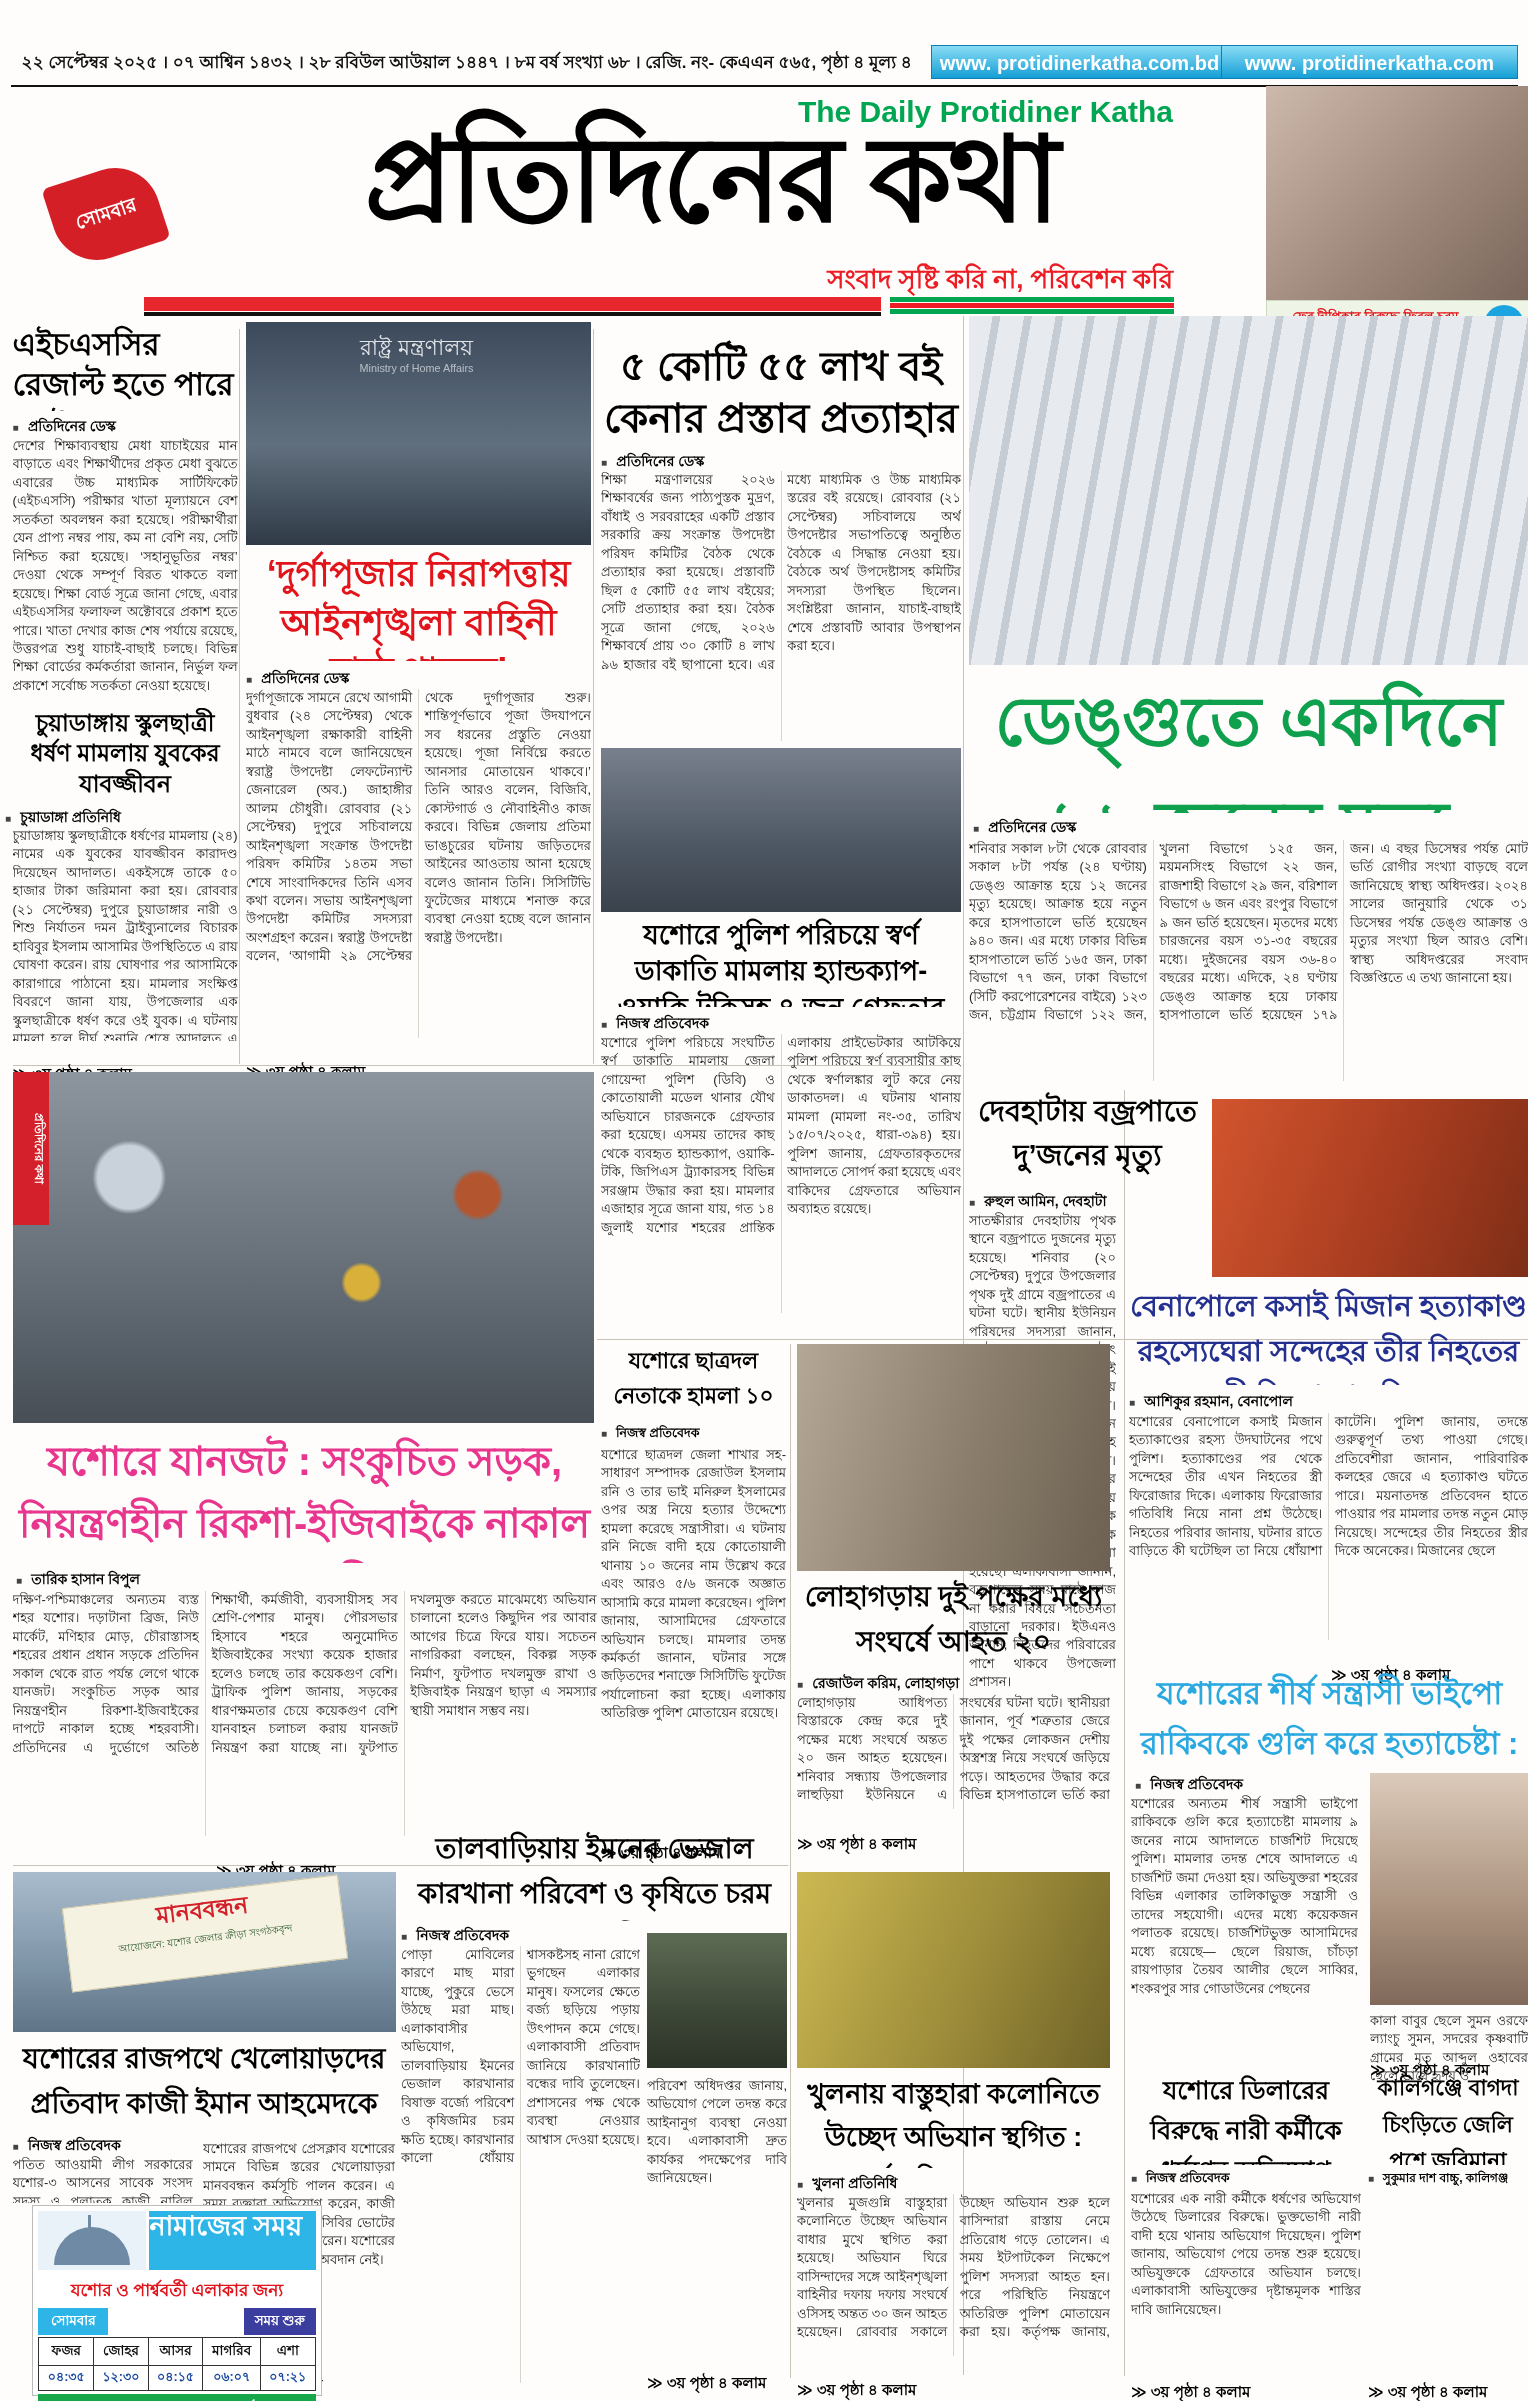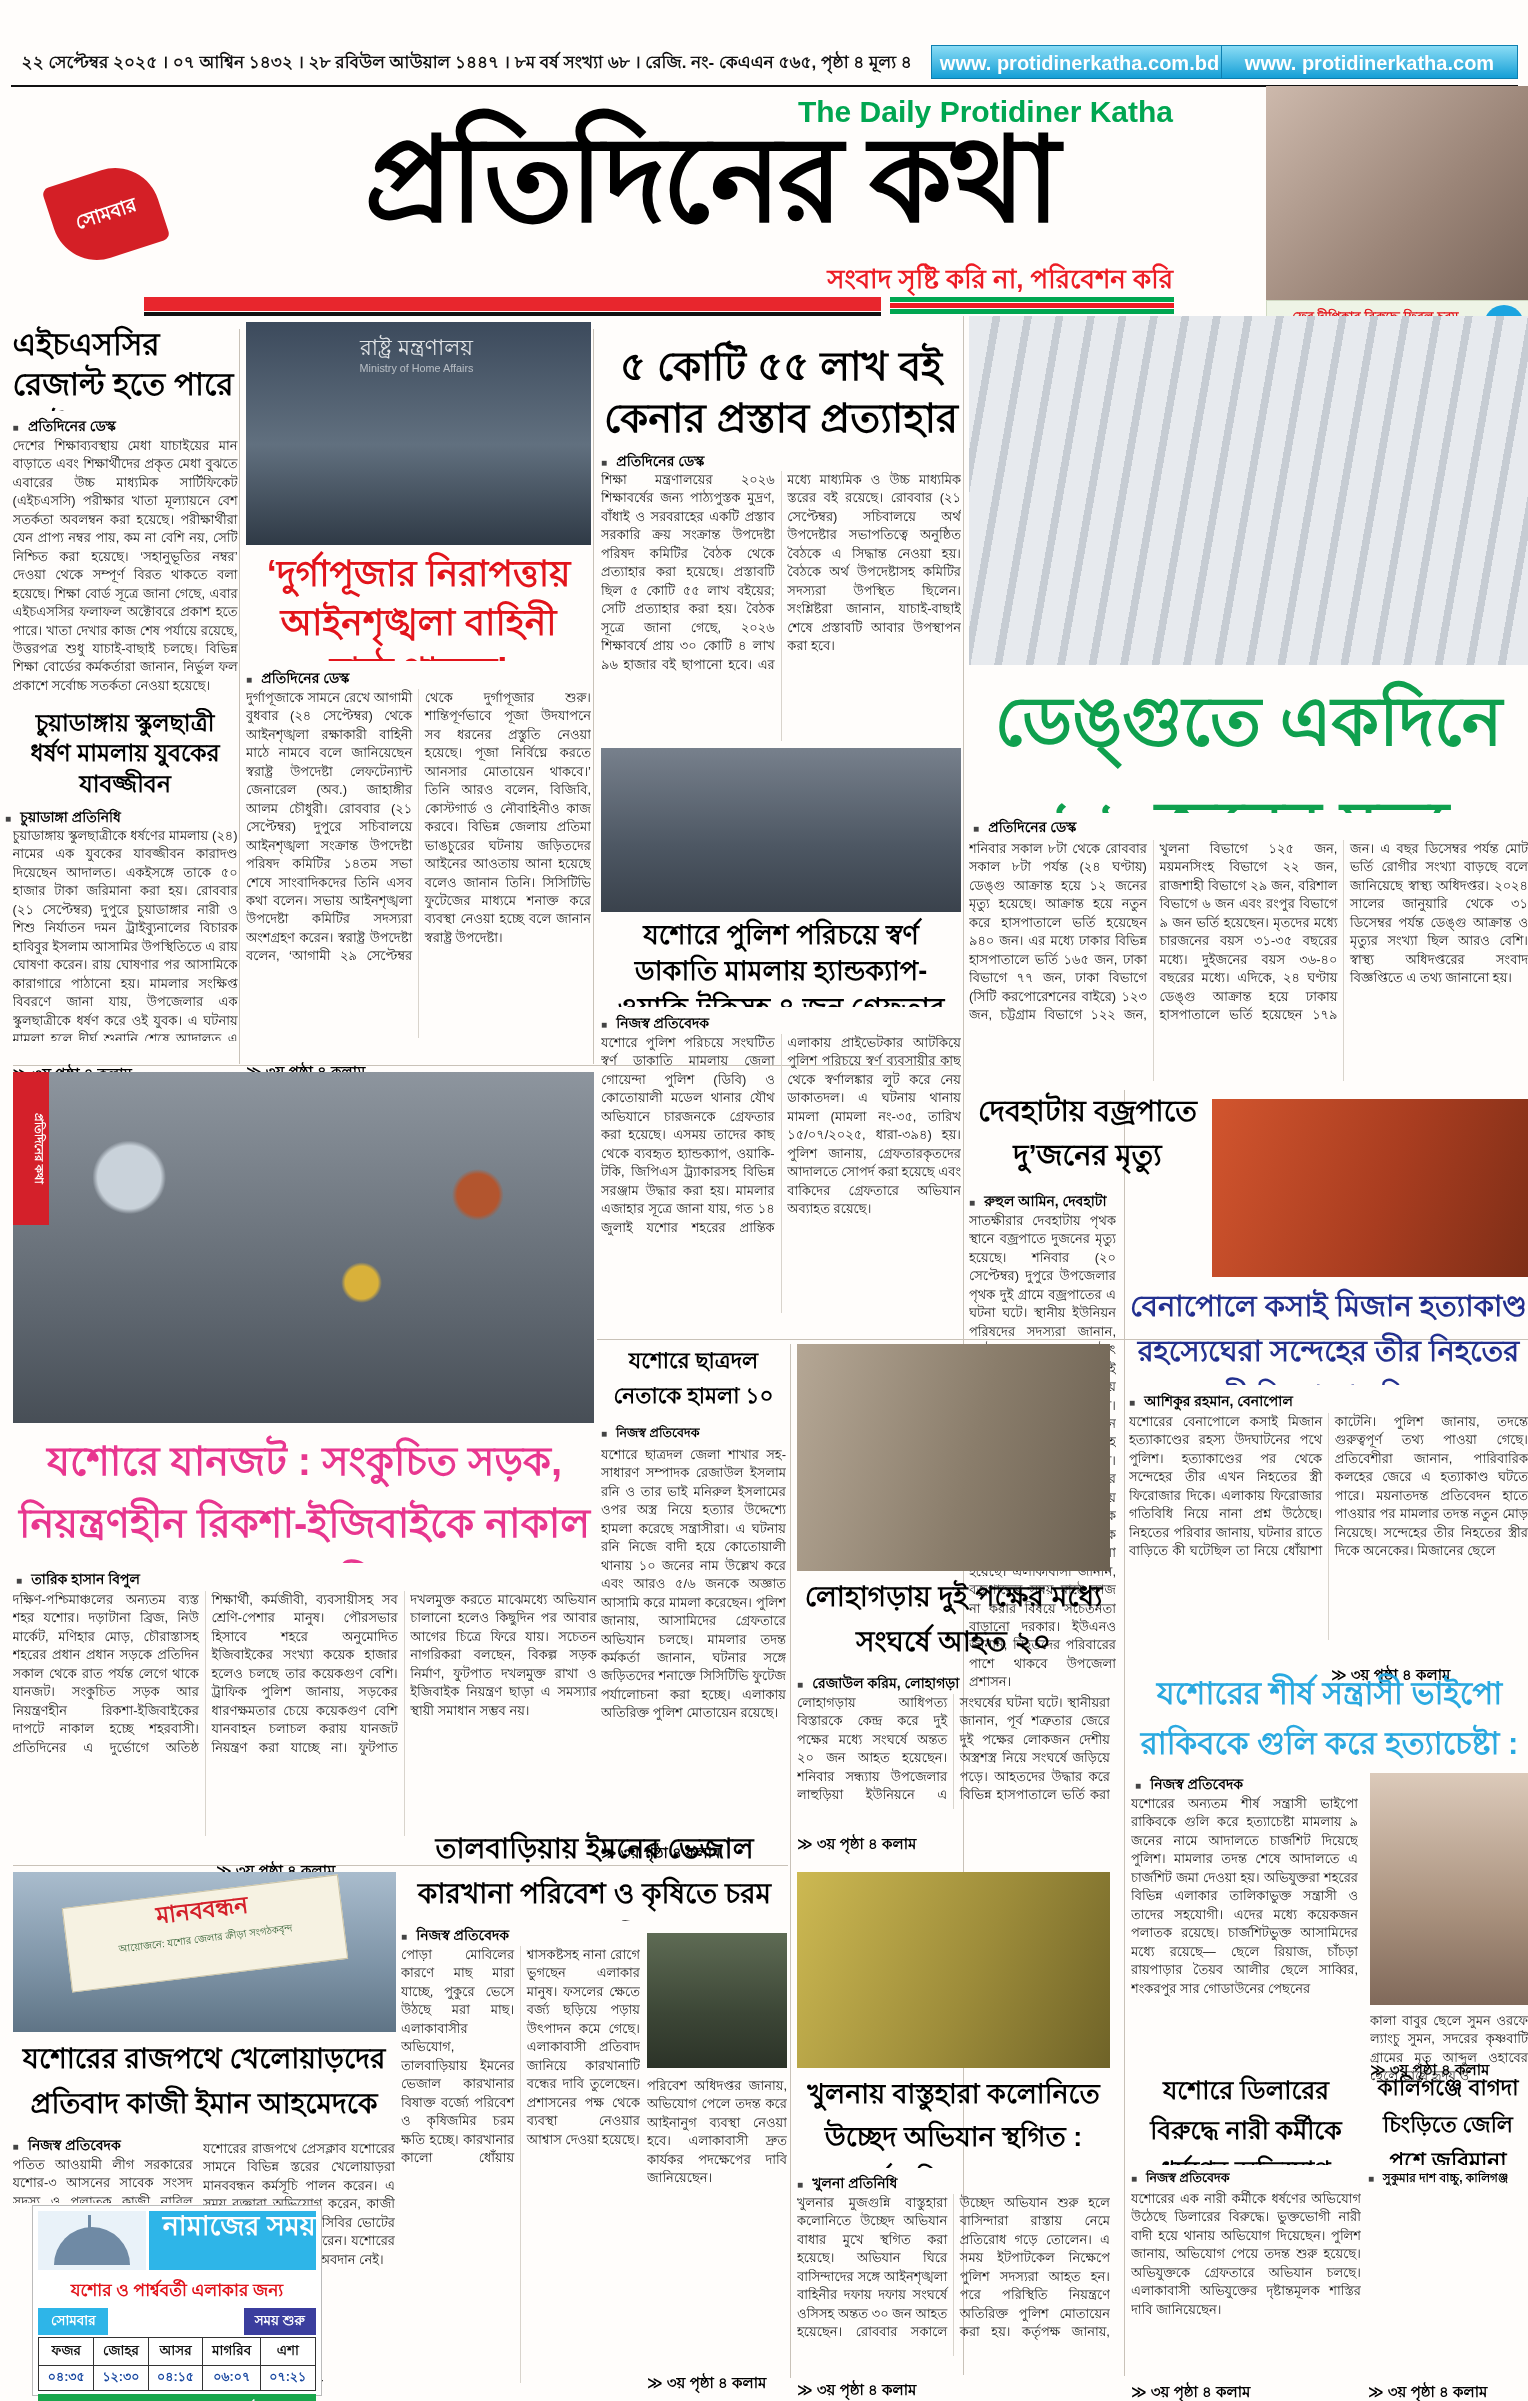--- a/index.html
+++ b/index.html
@@ -170,21 +170,21 @@
   <div class="abs bodytext" style="left:12.6px;top:2156px;width:180px;height:47px;">পতিত আওয়ামী লীগ সরকারের যশোর-৩ আসনের সাবেক সংসদ সদস্য ও পলাতক কাজী নাবিল আহমেদের ভাই কাজী ইমান আহমেদের অপসারণ দাবি করেছেন খেলোয়াড়রা।</div>
   <div class="abs bodytext" style="left:203px;top:2140px;width:192px;height:210px;">যশোরের রাজপথে প্রেসক্লাব যশোরের সামনে বিভিন্ন স্তরের খেলোয়াড়রা মানববন্ধন কর্মসূচি পালন করেন। এ সময় বক্তারা অভিযোগ করেন, কাজী ইনাম ক্রীড়া সংস্থা ও বিসিবির ভোটের ক্ষেত্রে প্রভাব ব্যবহার করেন। যশোরের ক্রীড়াঙ্গনে তার কোনো অবদান নেই।</div>
   <div class="abs jump" style="left:203px;top:2352px;width:192px;">≫ ৩য় পৃষ্ঠা ৪ কলাম</div>
 
   <div class="abs" style="left:32px;top:2205px;width:290px;height:191px;border:1.8px solid #bbb;background:#fff;padding:5.4px;">
     <div style="position:relative;height:63px;">
       <div style="position:absolute;left:0;top:0;width:108px;height:59px;background:#e9f2f9;">
         <div style="position:absolute;left:16px;top:16px;width:76px;height:38px;background:#6f8aa5;border-radius:45px 45px 0 0;"></div>
         <div style="position:absolute;left:50px;top:3.6px;width:2.7px;height:14.4px;background:#6f8aa5;"></div>
       </div>
-      <div style="position:absolute;left:111px;top:0;right:0;height:59px;background:#2eb5e8;color:#fff;font-weight:bold;font-size:27px;text-align:right;line-height:30px;">নামাজের সময়</div>
+      <div style="position:absolute;left:111px;top:0;right:0;height:59px;background:#2eb5e8;color:#fff;font-weight:bold;font-size:27px;text-align:left;line-height:30px;">নামাজের সময়</div>
     </div>
     <div style="color:#e2141b;font-weight:bold;font-size:17px;text-align:center;margin-top:3px;">যশোর ও পার্শ্ববর্তী এলাকার জন্য</div>
     <div style="display:flex;justify-content:space-between;margin-top:2.7px;">
       <span style="background:#2eb5e8;color:#fff;font-weight:bold;font-size:13.5px;padding:1.8px 12.6px;">সোমবার</span>
       <span style="background:#3b3e9e;color:#fff;font-weight:bold;font-size:13.5px;padding:1.8px 10.8px;">সময় শুরু</span>
     </div>
     <table style="width:100%;border-collapse:collapse;margin-top:2.7px;font-weight:bold;">
       <tbody>
           <tr>
         <td style="border:0.9px solid #333;text-align:center;font-size:13.5px;padding:1.8px;">ফজর</td>

